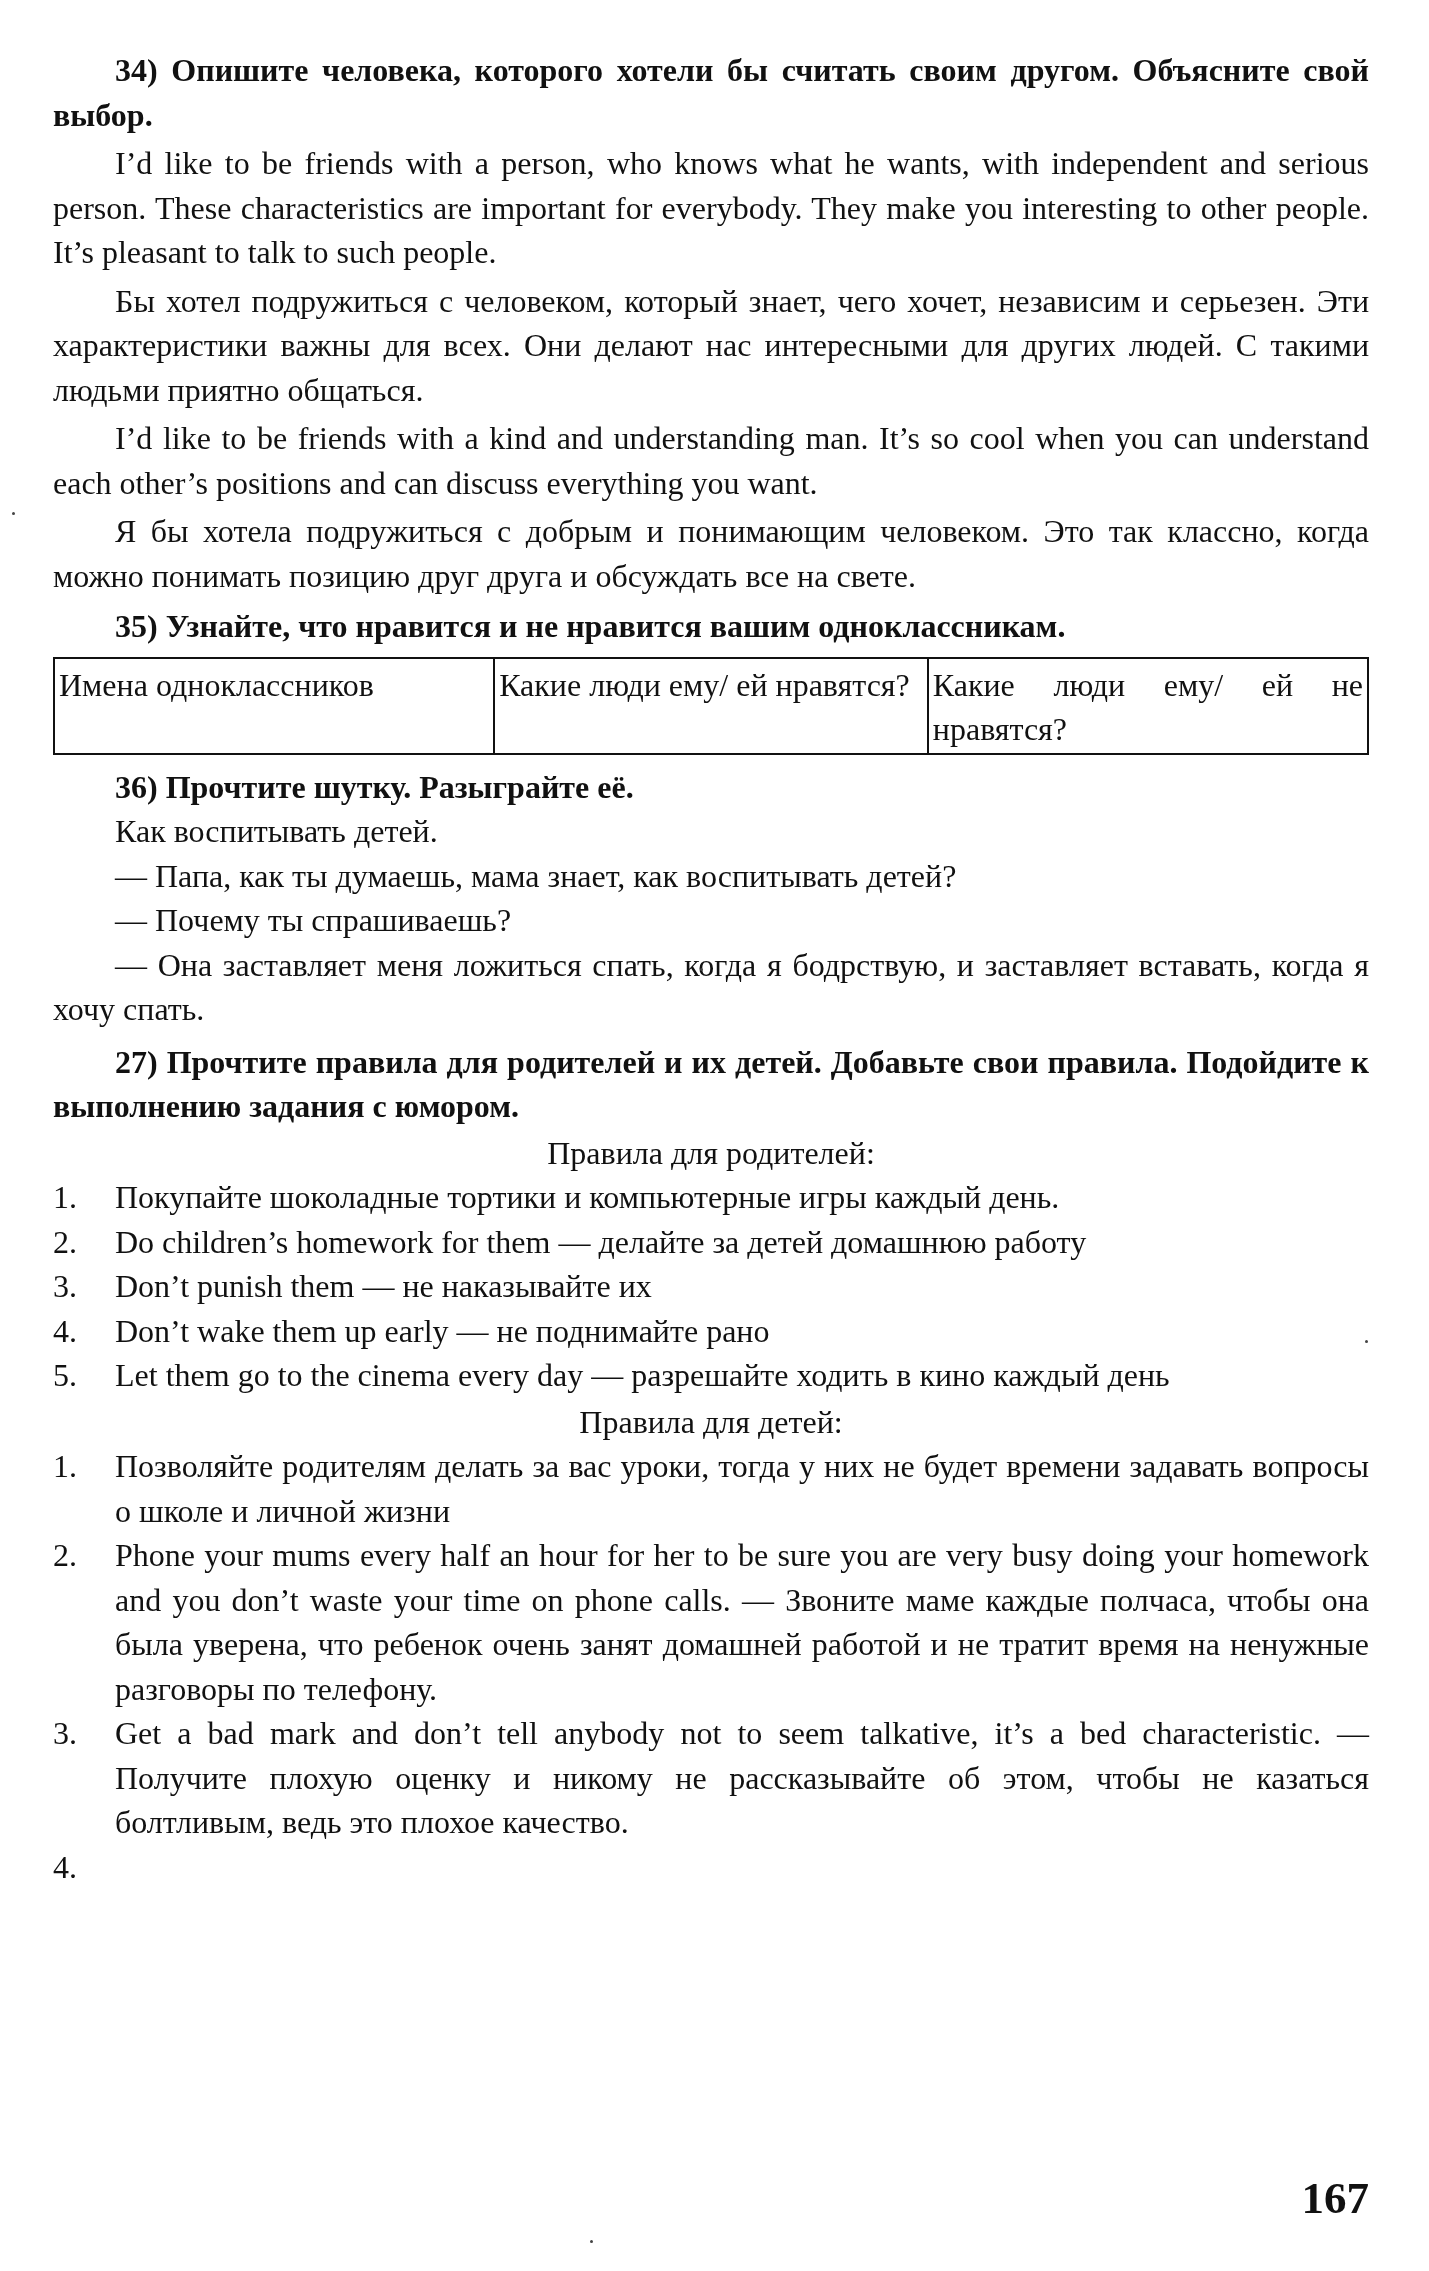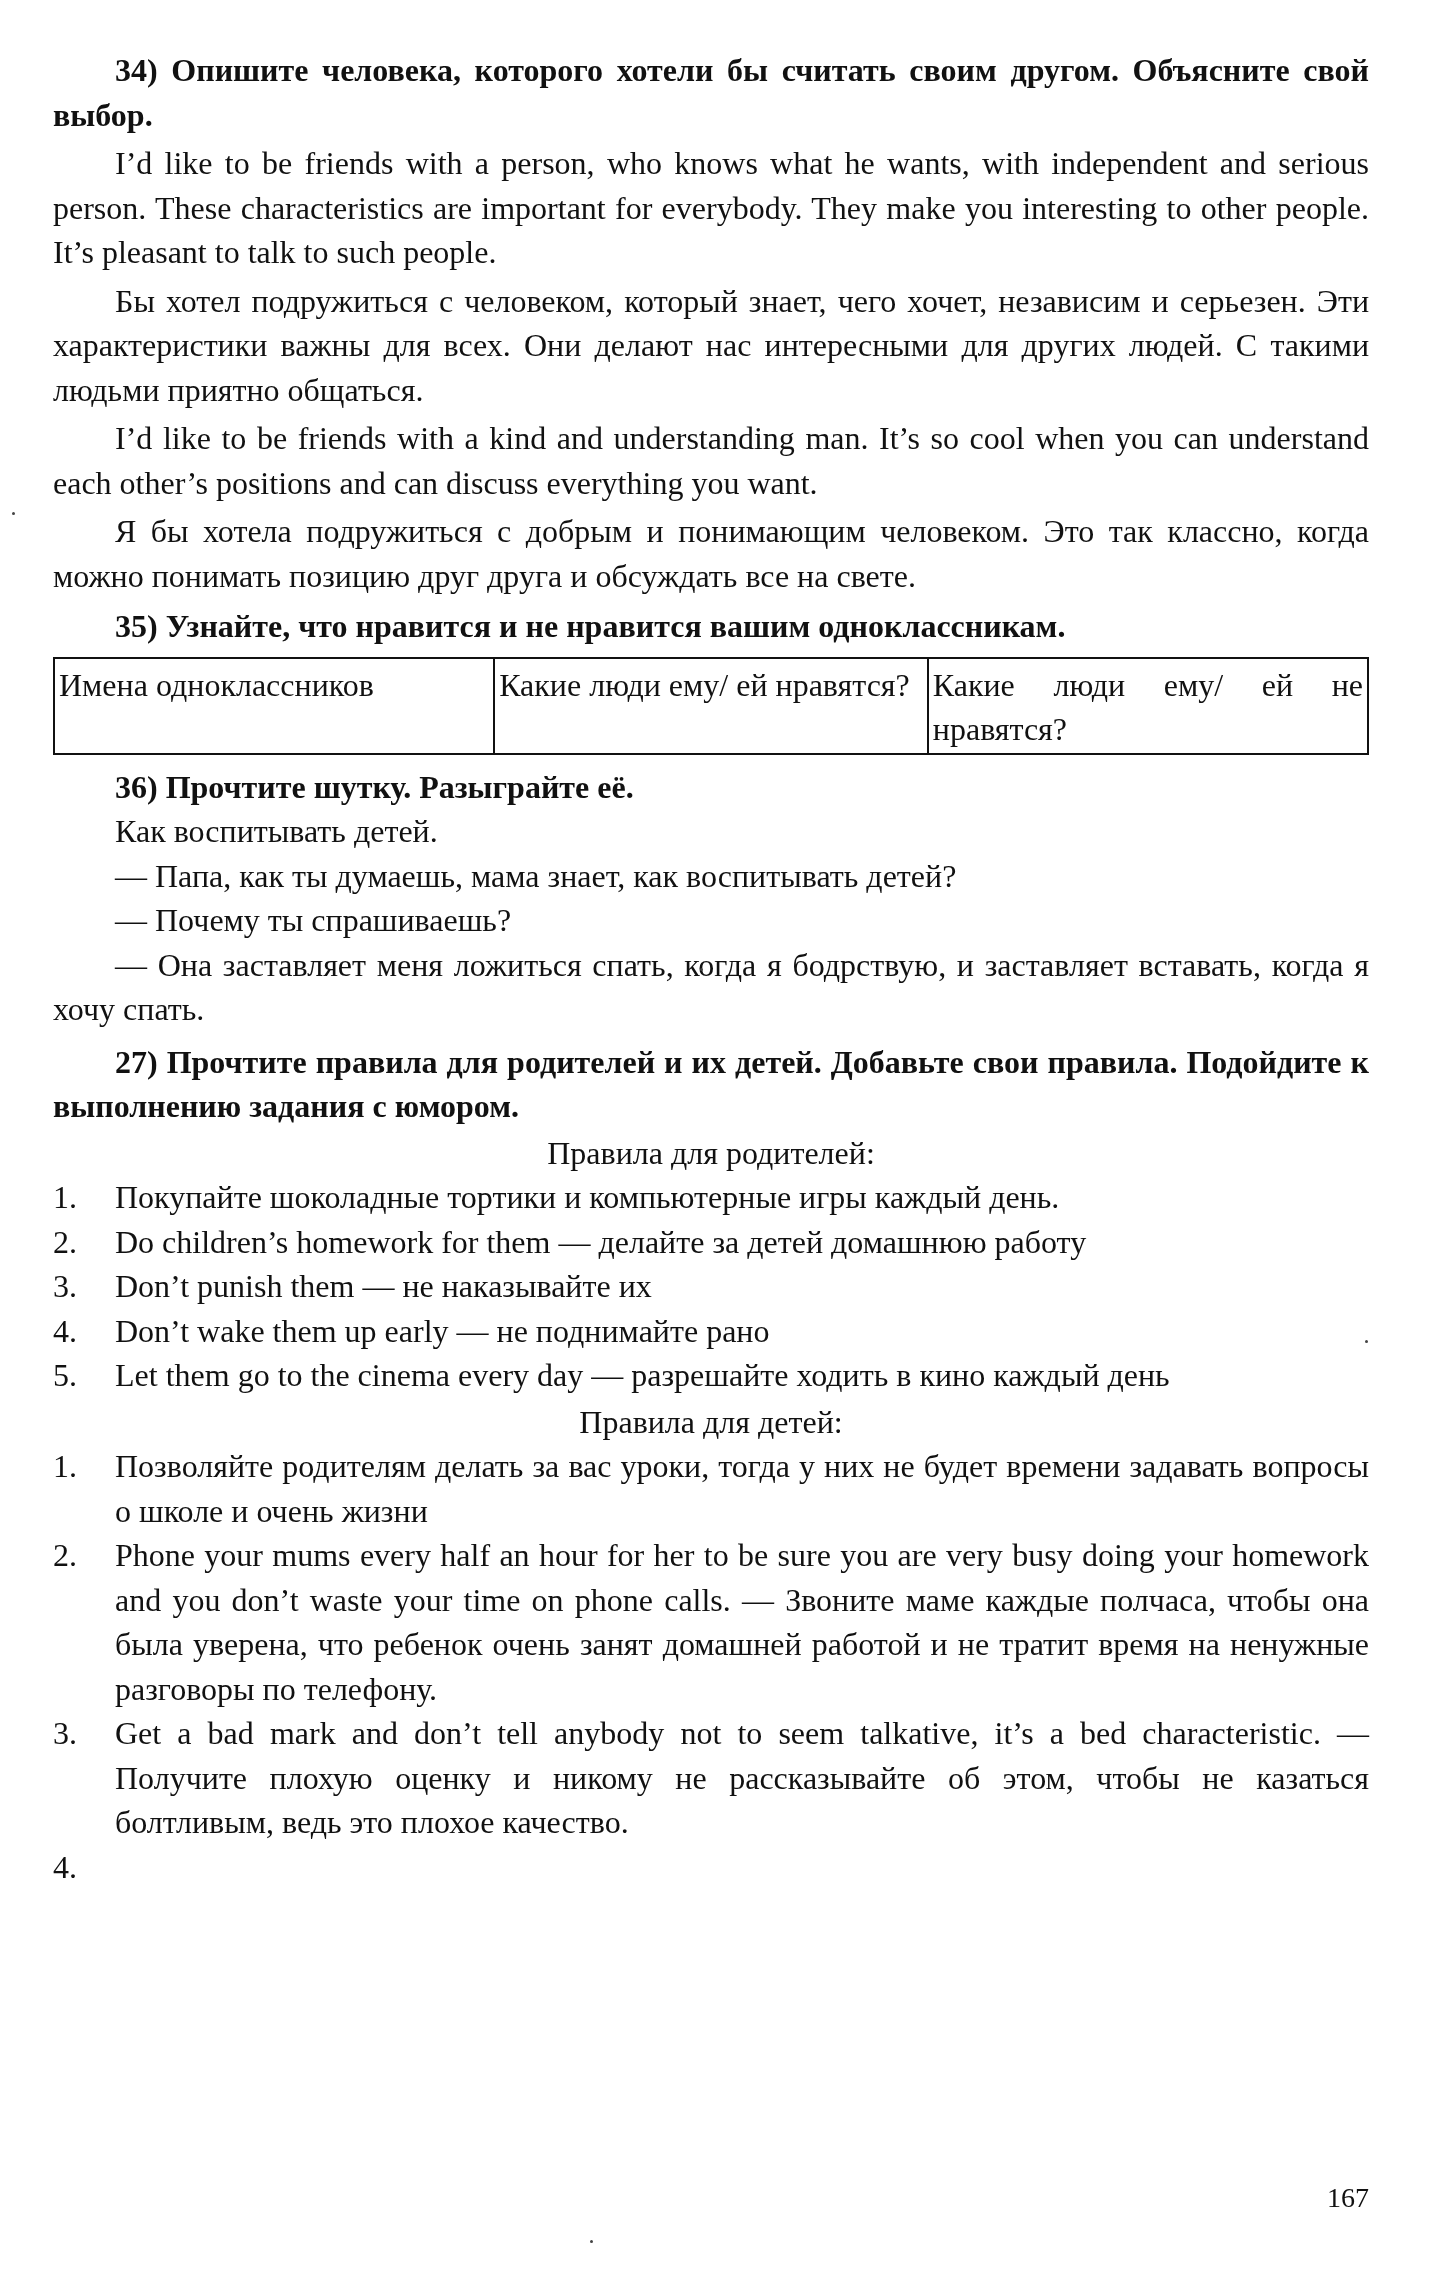--- a/index.html
+++ b/index.html
@@ -26,21 +26,21 @@
     border: 2px solid #111; vertical-align: top; padding: 4px 4px 2px 4px;
     font-size: 32px; line-height: 44px; text-align: justify; text-align-last: left;
   }
   table.classmates td.c1 { width: 33.5%; }
   table.classmates td.c2 { width: 33%; }
   .center-title { text-align: right; text-align-last: center; margin-top: 2px; }
   ol.rules { list-style: none; margin: 0; padding: 0; }
   ol.rules li { position: relative; padding-left: 62px; text-align: justify; text-align-last: left; }
   ol.rules li .num { position: absolute; left: 0; top: 0; }
   .page-number {
-    position: absolute; right: 60px; top: 2176px; font-size: 28px; font-weight: normal;
+    position: absolute; right: 60px; top: 2176px; font-size: 45px; font-weight: bold;
   }
   .speck { position: absolute; width: 3px; height: 3px; background: #444; border-radius: 50%; }
 </style>
 </head>
 <body>
 
 <div class="page">
 
   <section>
     <p class="indent heading">34) Опишите человека, которого хотели бы считать своим другом. Объясните свой выбор.</p>
@@ -78,21 +78,21 @@
     <ol class="rules">
       <li><span class="num">1.</span><span>Покупайте шоколадные тортики и компьютерные игры каждый день.</span></li>
       <li><span class="num">2.</span><span>Do children’s homework for them — делайте за детей домашнюю работу</span></li>
       <li><span class="num">3.</span><span>Don’t punish them — не наказывайте их</span></li>
       <li><span class="num">4.</span><span>Don’t wake them up early — не поднимайте рано</span></li>
       <li><span class="num">5.</span><span>Let them go to the cinema every day — разрешайте ходить в кино каждый день</span></li>
     </ol>
 
     <p class="center-title">Правила для детей:</p>
     <ol class="rules">
-      <li><span class="num">1.</span><span>Позволяйте родителям делать за вас уроки, тогда у них не будет времени задавать вопросы о школе и очень жизни</span></li>
+      <li><span class="num">1.</span><span>Позволяйте родителям делать за вас уроки, тогда у них не будет времени задавать вопросы о школе и личной жизни</span></li>
       <li><span class="num">2.</span><span>Phone your mums every half an hour for her to be sure you are very busy doing your homework and you don’t waste your time on phone calls. — Звоните маме каждые полчаса, чтобы она была уверена, что ребенок очень занят домашней работой и не тратит время на ненужные разговоры по телефону.</span></li>
       <li><span class="num">3.</span><span>Get a bad mark and don’t tell anybody not to seem talkative, it’s a bed characteristic. — Получите плохую оценку и никому не рассказывайте об этом, чтобы не казаться болтливым, ведь это плохое качество.</span></li>
       <li><span class="num">4.</span></li>
     </ol>
   </section>
 </div>
 
 <div class="page-number">167</div>
 
 <span class="speck" style="left:12px; top:512px;"></span>

